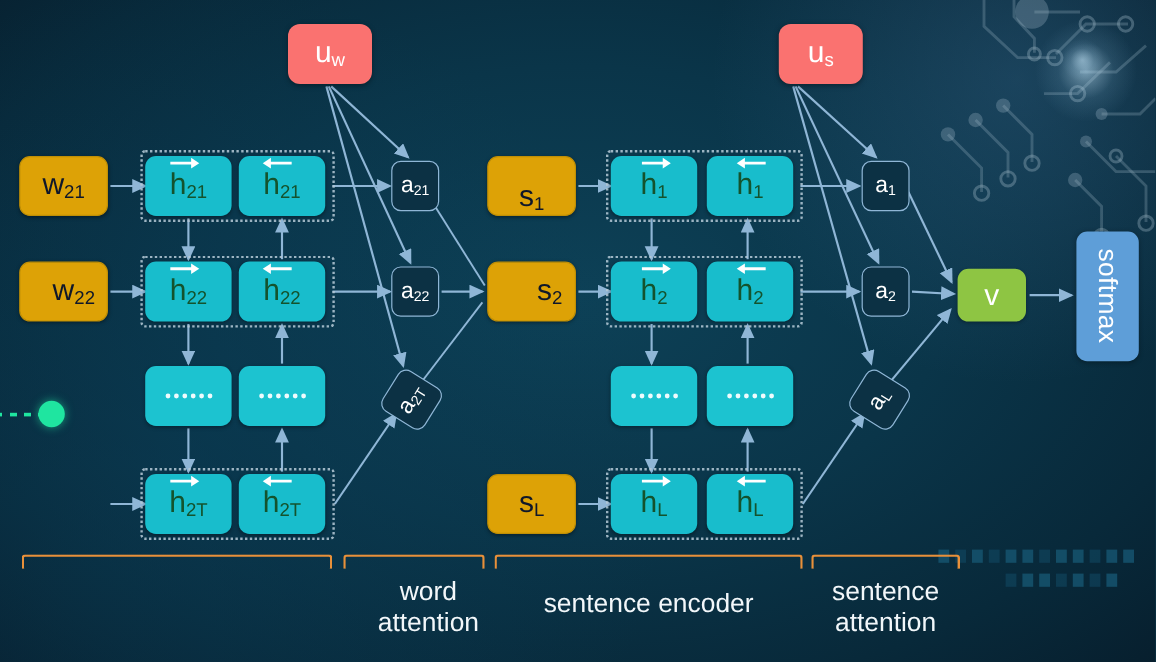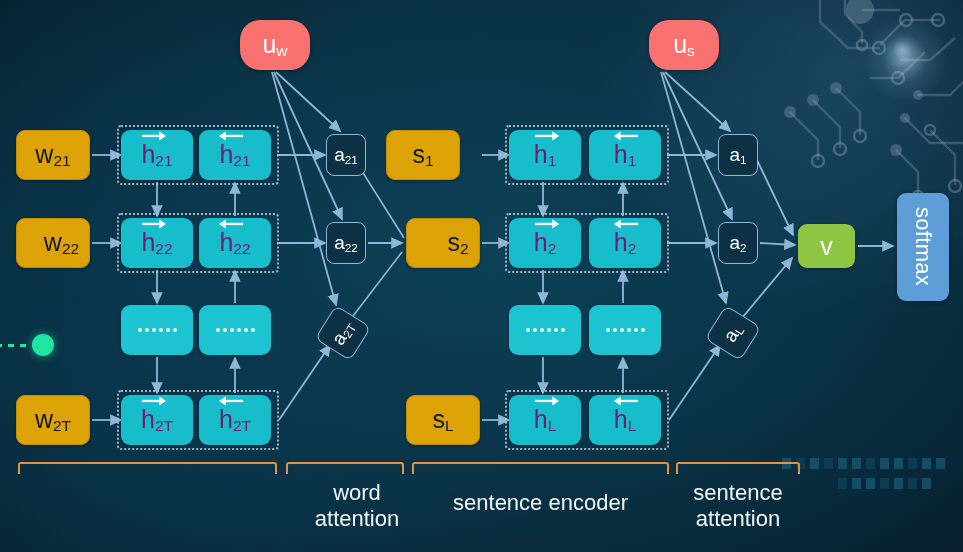--- a/index.html
+++ b/index.html
@@ -24,40 +24,40 @@
     pointer-events:none;
   }
   .pixrow{position:absolute;display:flex;gap:5px;pointer-events:none;}
   .pixrow i{display:block;width:9px;height:11px;background:#15536e;opacity:.85;}
   .pixrow i.d{opacity:.45;}
 
   
   .node{
     position:absolute;box-sizing:border-box;
     display:flex;align-items:center;justify-content:center;
-    color:#701a75;line-height:1;user-select:none;
+    color:#14532d;line-height:1;user-select:none;
   }
   .word-box{
     background:#dda206;border:1px solid #c08f05;border-radius:9px;
     width:74px;height:50px;font-size:25px;color:#0f172a;
     box-shadow:0 1px 3px rgba(0,0,0,.35);
   }
   .hid-box{
     background:#18bdcc;border-radius:9px;width:72px;height:50px;
     box-shadow:0 1px 3px rgba(0,0,0,.30);
     flex-direction:column;gap:1px;
   }
   .hid-box.dots{background:#1cc3d0;}
   .att-box{
     background:#0c3144;border:1.6px solid #8fb6d6;border-radius:8px;
     width:40px;height:42px;font-size:19px;color:#ffffff;
   }
   .att-box.rot{transform:rotate(-58deg);}
   .u-box{
-    background:#fa7270;border-radius:20px;width:70px;height:50px;
+    background:#fa7270;border-radius:10px;width:70px;height:50px;
     font-size:25px;color:#fff;box-shadow:0 1px 4px rgba(0,0,0,.35);
   }
   .v-box{
     background:#8ec543;border-radius:9px;width:57px;height:44px;
     font-size:25px;color:#fff;box-shadow:0 1px 3px rgba(0,0,0,.3);
   }
   .softmax-box{
     background:#5e9ed8;border-radius:9px;width:52px;height:108px;
     font-size:22px;color:#fff;box-shadow:0 1px 4px rgba(0,0,0,.3);
   }
@@ -241,23 +241,20 @@
   <div class="group-frame" style="left:117px;top:125px;width:162px;height:60px;"></div>
   <div class="group-frame" style="left:117px;top:213px;width:162px;height:60px;"></div>
   <div class="group-frame" style="left:117px;top:390px;width:162px;height:60px;"></div>
 
   <div class="node word-box" style="left:16px;top:130px;">
     <span><span>w</span><sub>21</sub></span>
   </div>
   <div class="node word-box" style="left:16px;top:218px;padding-left:17px;">
     <span><span>w</span><sub>22</sub></span>
   </div>
-  <div class="node word-box" style="left:16px;top:395px;">
-    <span><span>w</span><sub>2T</sub></span>
-  </div>
 
   <div class="node hid-box" style="left:121px;top:130px;">
     <span class="hsym"><svg class="bar" viewBox="0 0 28 12">
           <line x1="2" y1="7" x2="24" y2="7" stroke="#fff" stroke-width="2.4"></line>
           <path d="M20,2.4 L27,7 L20,11.6 z" fill="#fff"></path>
         </svg><span>h</span><sub>21</sub></span>
   </div>
   <div class="node hid-box" style="left:121px;top:218px;">
     <span class="hsym"><svg class="bar" viewBox="0 0 28 12">
           <line x1="2" y1="7" x2="24" y2="7" stroke="#fff" stroke-width="2.4"></line>
@@ -320,21 +317,21 @@
     <span><span>a</span><sub>22</sub></span>
   </div>
   <div class="node att-box rot" style="left:323px;top:312px;">
     <span><span>a</span><sub>2T</sub></span>
   </div>
 
   <div class="group-frame" style="left:505px;top:125px;width:164px;height:60px;"></div>
   <div class="group-frame" style="left:505px;top:213px;width:164px;height:60px;"></div>
   <div class="group-frame" style="left:505px;top:390px;width:164px;height:60px;"></div>
 
-  <div class="node word-box" style="left:386px;top:130px;">
+  <div class="node word-box" style="left:406px;top:130px;align-items:flex-end;">
     <span><span>s</span><sub>1</sub></span>
   </div>
   <div class="node word-box" style="left:406px;top:218px;padding-left:30px;">
     <span><span>s</span><sub>2</sub></span>
   </div>
   <div class="node word-box" style="left:406px;top:395px;">
     <span><span>s</span><sub>L</sub></span>
   </div>
 
   <div class="node hid-box" style="left:509px;top:130px;">

